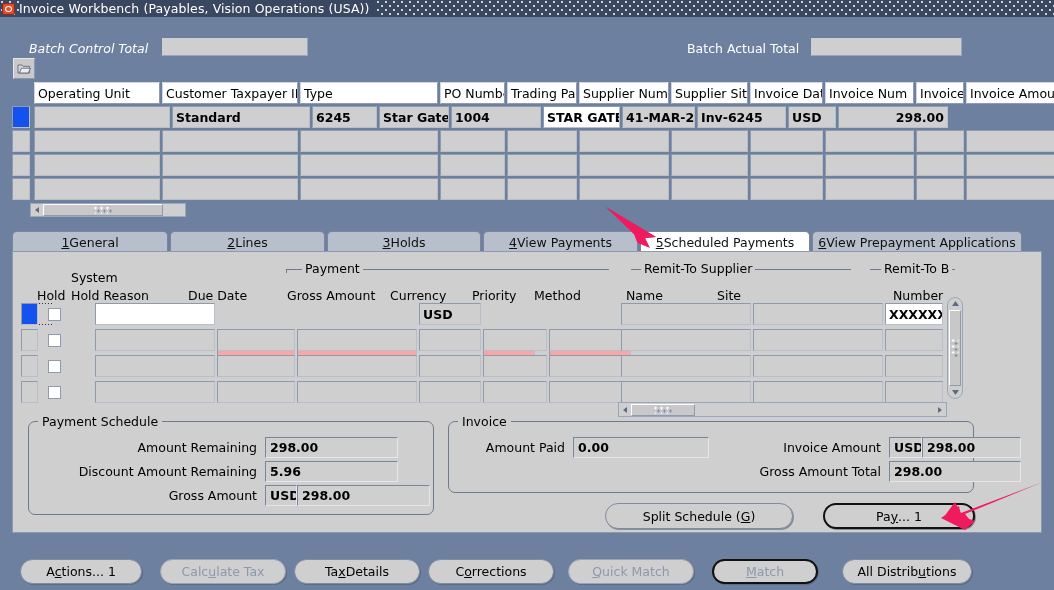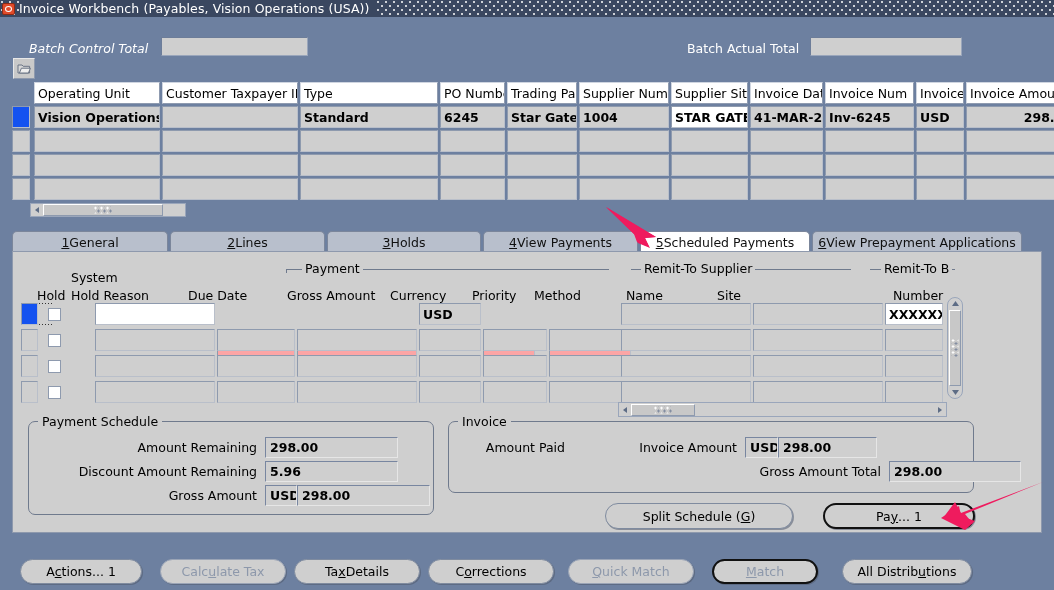--- a/index.html
+++ b/index.html
@@ -282,21 +282,20 @@
       <div class="hdr-cell" style="width: 90px;">Supplier Num</div>
       <div class="hdr-cell" style="width: 77px;">Supplier Site</div>
       <div class="hdr-cell" style="width: 73px;">Invoice Date</div>
       <div class="hdr-cell" style="width: 89px;">Invoice Num</div>
       <div class="hdr-cell" style="width: 48px;">Invoice Currency</div>
       <div class="hdr-cell" style="width: 110px;">Invoice Amount</div>
     </div>
   <div id="grid-body">
       <div class="grid-row">
         <div class="recind sel"></div>
-        <div class="data-cell" style="width: 126px;">Vision Operations</div>
         <div class="data-cell empty" style="width: 136px;"></div>
         <div class="data-cell" style="width: 138px;">Standard</div>
         <div class="data-cell" style="width: 65px;">6245</div>
         <div class="data-cell" style="width: 70px;">Star Gate</div>
         <div class="data-cell" style="width: 90px;">1004</div>
         <div class="data-cell white" style="width: 77px;">STAR GATE</div>
         <div class="data-cell" style="width: 73px;">41-MAR-2</div>
         <div class="data-cell" style="width: 89px;">Inv-6245</div>
         <div class="data-cell" style="width: 48px;">USD</div>
         <div class="data-cell num" style="width: 110px;">298.00</div>
@@ -511,20 +510,21 @@
       <span class="flabel" style="width:228px;">Gross Amount</span>
       <span class="fbox" style="width:32px;margin-left:8px;">USD</span>
       <span class="fbox" style="width:133px;">298.00</span>
     </div>
   </div>
 
   <div class="gbox" style="left:435px;top:169px;width:526px;height:72px;">
     <span class="cap">Invoice</span>
     <div class="frow" style="left:10px;top:15px;">
       <span class="flabel" style="width:106px;">Amount Paid</span>
+      <span class="fbox" style="width:136px;margin-left:8px;">0.00</span>
       <span class="flabel" style="width:160px;margin-left:12px;">Invoice Amount</span>
       <span class="fbox" style="width:33px;margin-left:8px;">USD</span>
       <span class="fbox" style="width:99px;">298.00</span>
     </div>
     <div class="frow" style="left:10px;top:39px;">
       <span class="flabel" style="width:422px;">Gross Amount Total</span>
       <span class="fbox" style="width:132px;margin-left:8px;">298.00</span>
     </div>
   </div>
 

